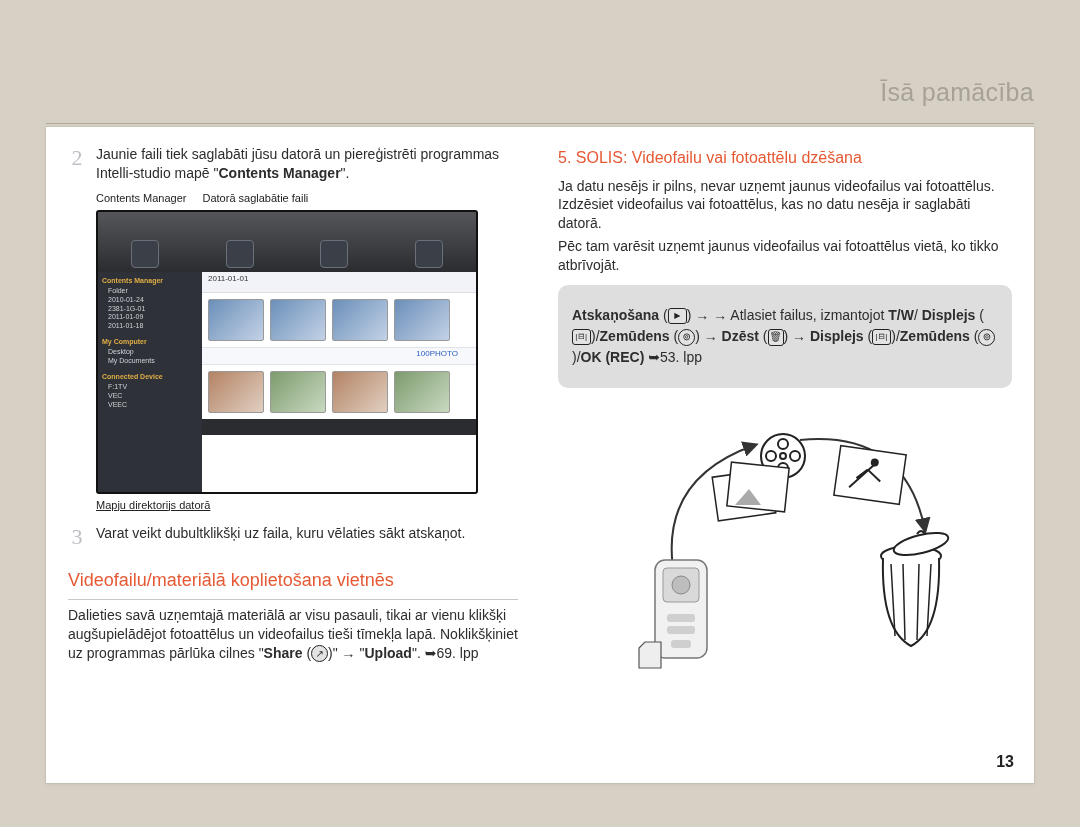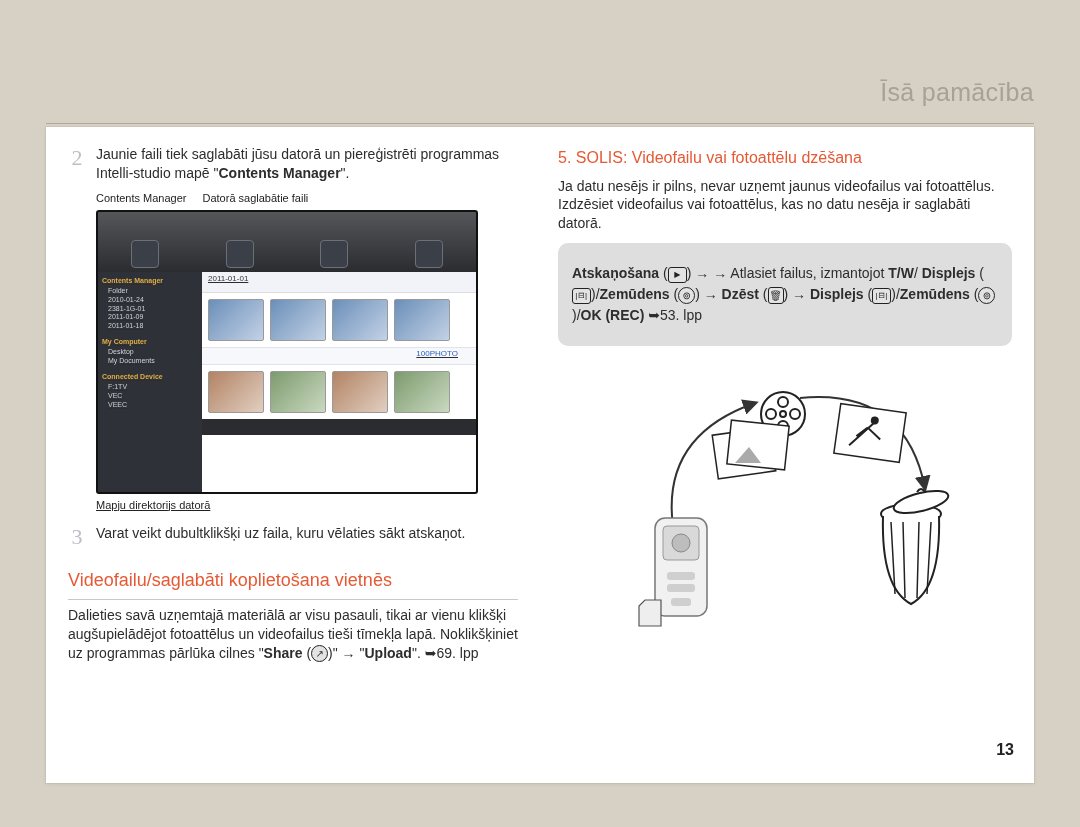--- a/index.html
+++ b/index.html
@@ -64,21 +64,20 @@
   .screenshot {
     width: 378px;
     height: 280px;
     margin-left: 28px;
     background: #1b1d22;
     border: 2px solid #111;
     border-radius: 3px;
     display:flex;
     flex-direction:column;
     overflow:hidden;
-    text-decoration:underline;
   }
   .sshot-top {
     height: 56px;
     background: linear-gradient(#55565a, #2b2c2f);
     display:flex; align-items:flex-end; justify-content:space-around;
     padding-bottom:4px;
   }
   .sshot-top div { width:26px; height:26px; border-radius:4px; background:#3a3f48; border:1px solid #6a707a;}
   .sshot-body { flex:1; display:flex; }
   .sshot-side { width:96px; background:#2e3138; font-size:7px; color:#c7c9ce; padding:4px 4px;}
@@ -129,21 +128,21 @@
   .glyph.share { border-radius:50%; width:15px;height:15px;}
   .glyph.share::after { content:"↗"; font-size:10px;}
   .illus {
     margin-top: 22px;
     display:flex; justify-content:center;
   }
   .illus svg { width: 360px; height: 260px; }
   .page-num {
     position:absolute;
     right: 20px;
-    bottom: 24px;
+    bottom: 12px;
     font-size:16px;
     font-weight:bold;
     color:#222;
   }
   .bold { font-weight:bold; }
   .arrow { font-family:Arial; }
 </style>
 </head>
 <body>
 
@@ -216,29 +215,30 @@
           </div>
         </div>
         <div class="cap-under">Mapju direktorijs datorā</div>
       </div>
 
       <div class="num-row">
         <div class="step-num">3</div>
         <div class="step-body">Varat veikt dubultklikšķi uz faila, kuru vēlaties sākt atskaņot.</div>
       </div>
 
-      <div class="sub-heading">Videofailu/saglabāti koplietošana vietnēs</div>
+      <div class="sub-heading">Videofailu/materiālā koplietošana vietnēs</div>
       <p style="margin:6px 0 0 0;">
         <span>Dalieties savā uzņemtajā materiālā ar visu pasauli, tikai ar vienu klikšķi augšupielādējot fotoattēlus un videofailus tieši tīmekļa lapā. Noklikšķiniet uz programmas pārlūka cilnes "</span><span class="bold">Share</span><span> (</span><span class="glyph share"></span><span>)" → "</span><span class="bold">Upload</span><span>". ➥69. lpp</span>
       </p>
     </div>
 
     <div class="col col-right">
       <div class="step-heading">5. SOLIS: Videofailu vai fotoattēlu dzēšana</div>
       <div>Ja datu nesējs ir pilns, nevar uzņemt jaunus videofailus vai fotoattēlus. Izdzēsiet videofailus vai fotoattēlus, kas no datu nesēja ir saglabāti datorā.</div>
+      <div style="margin-top:4px;">Pēc tam varēsit uzņemt jaunus videofailus vai fotoattēlus vietā, ko tikko atbrīvojāt.</div>
 
       <div class="infobox">
         <span class="bold">Atskaņošana</span>
         (<span class="glyph play"></span>)
         <span class="arrow">→</span>
         <span>→ Atlasiet failus, izmantojot</span>
         <span class="bold">T/W</span><span>/</span>
         <span class="bold">Displejs</span>
         (<span class="glyph bars"></span>)<span>/</span><span class="bold">Zemūdens</span>
         (<span class="glyph circ"></span>)

